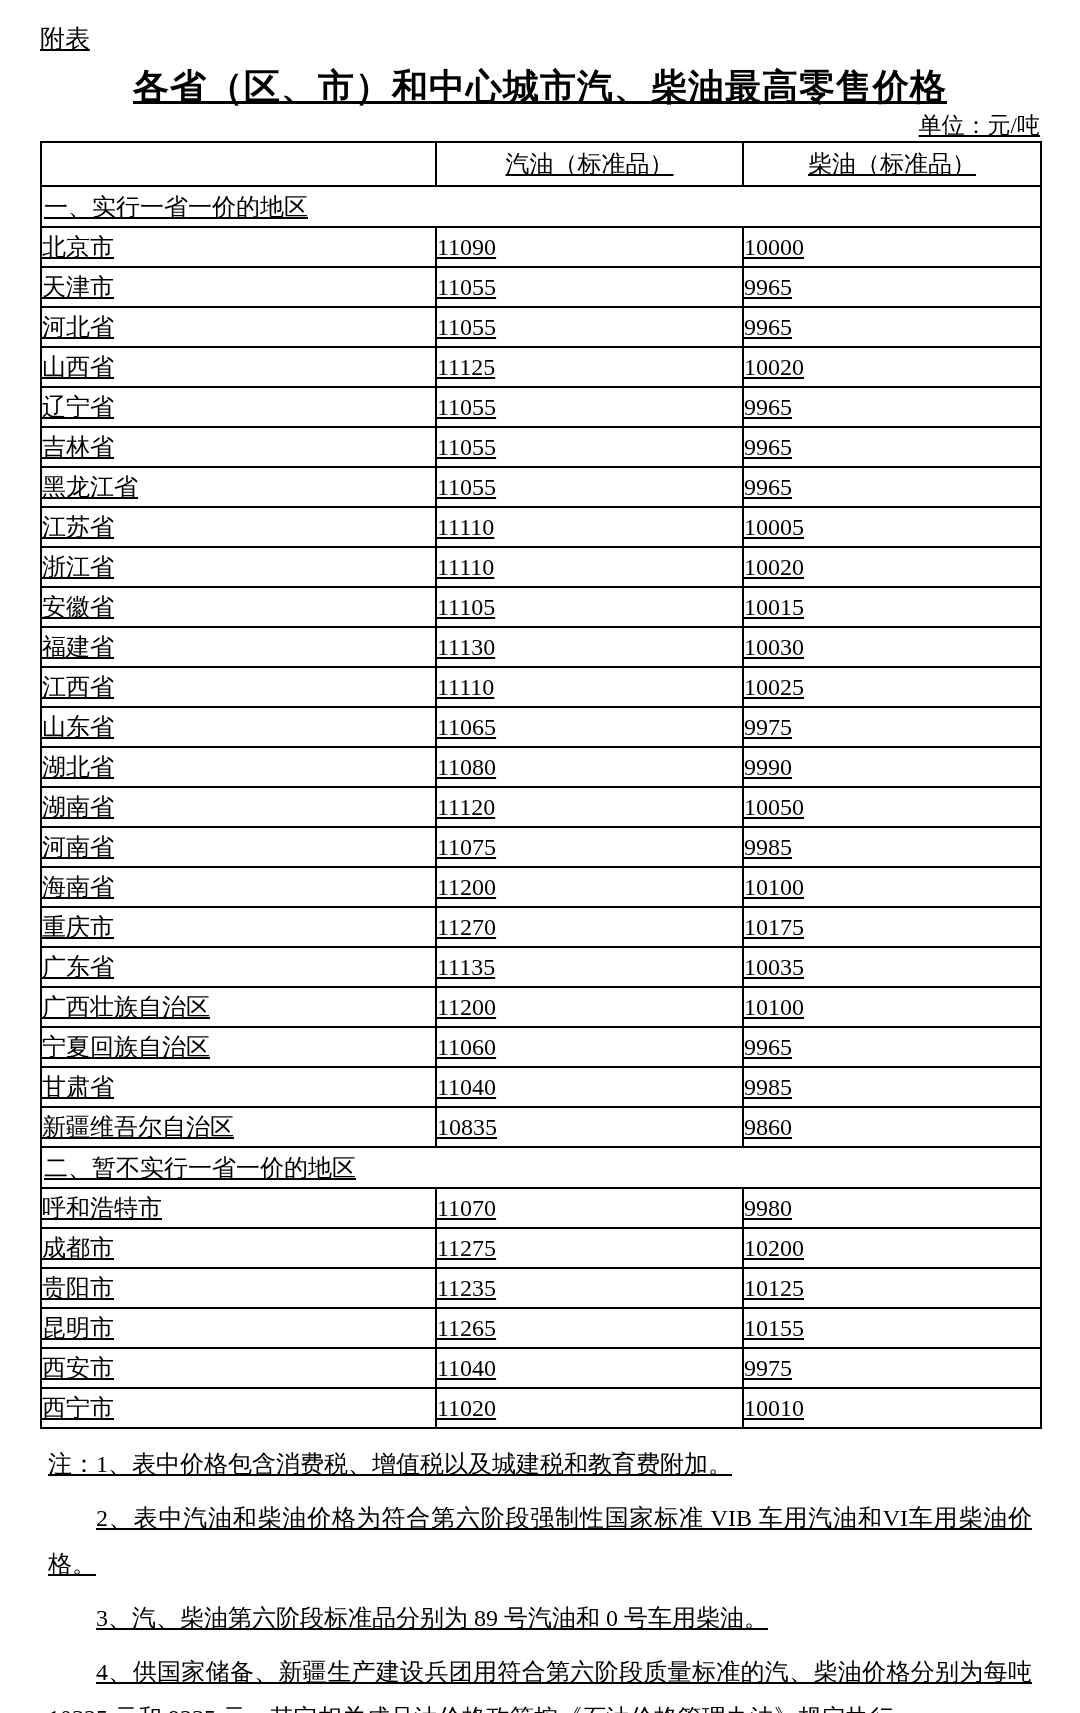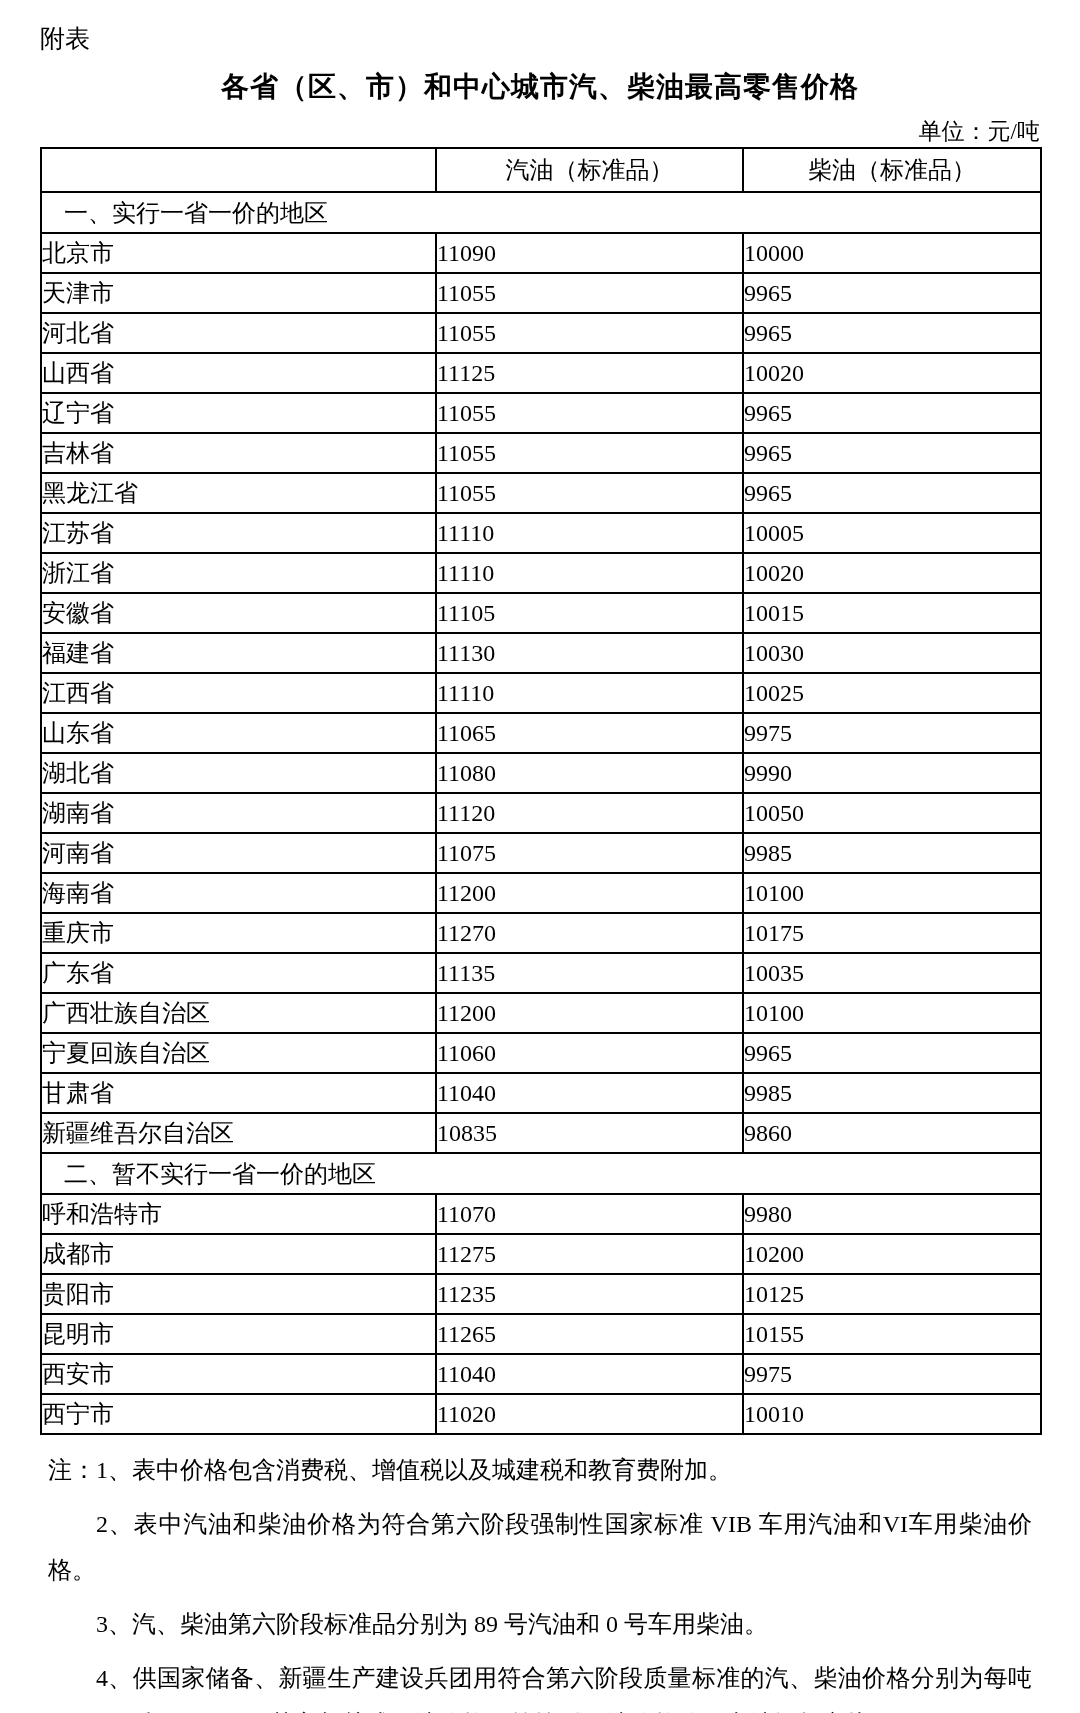--- a/index.html
+++ b/index.html
@@ -9,36 +9,37 @@
   }
   .page {
     width: 1080px;
     height: 1713px;
     box-sizing: border-box;
     padding: 24px 40px 0 40px;
     background: #ffffff;
     color: #000000;
     font-family: "Liberation Serif", "DejaVu Serif", serif;
     overflow: hidden;
+    text-decoration: underline;
   }
   .annotation {
     font-size: 25px;
     line-height: 30px;
   }
   .doc-title {
     margin: 16px 0 0 0;
     text-align: center;
-    font-size: 28px;
+    font-size: 36px;
     line-height: 34px;
     font-weight: bold;
     font-family: "Liberation Sans", "DejaVu Sans", sans-serif;
     letter-spacing: 1px;
   }
   .unit-line {
-    margin-top: 14px;
+    margin-top: 8px;
     text-align: right;
     font-size: 23px;
     line-height: 28px;
   }
   table.price-table {
     width: 1000px;
     margin-top: 1px;
     border-collapse: collapse;
     table-layout: fixed;
   }
@@ -51,21 +52,21 @@
     color: #000000;
     background: #ffffff;
   }
   table.price-table thead th {
     height: 42px;
     text-align: center;
   }
   tr.section-row td {
     height: 39px;
     text-align: left;
-    padding-left: 22px;
+    padding-left: 2px;
   }
   tr.price-row td {
     height: 38px;
   }
   td.region-cell {
     text-align: left;
     padding-left: 74px;
   }
   td.num-cell {
     text-align: left;

